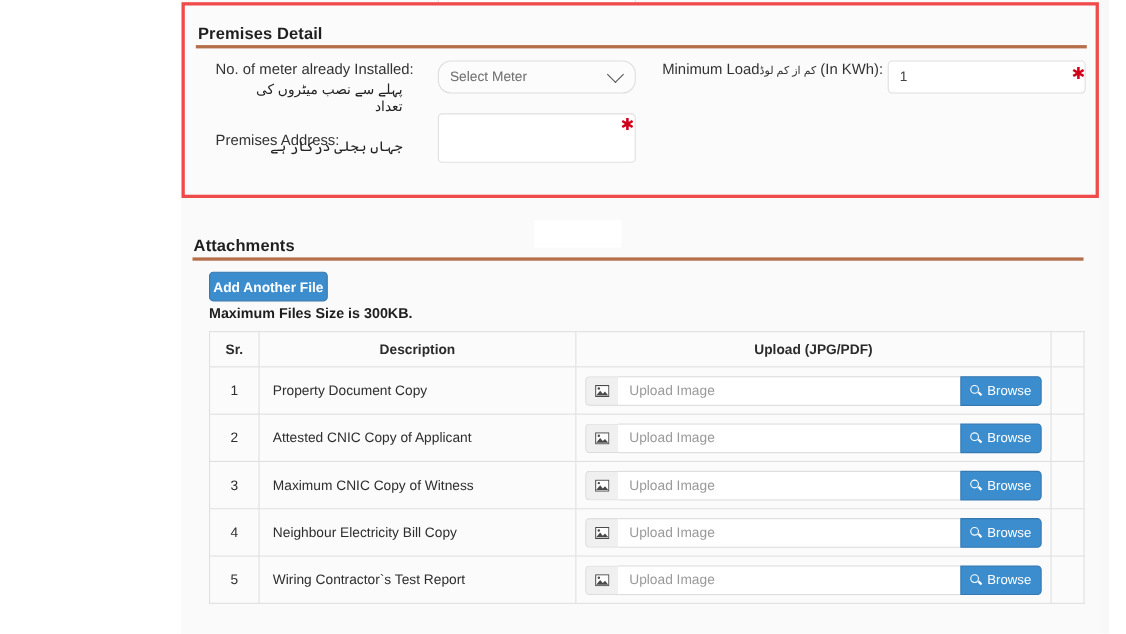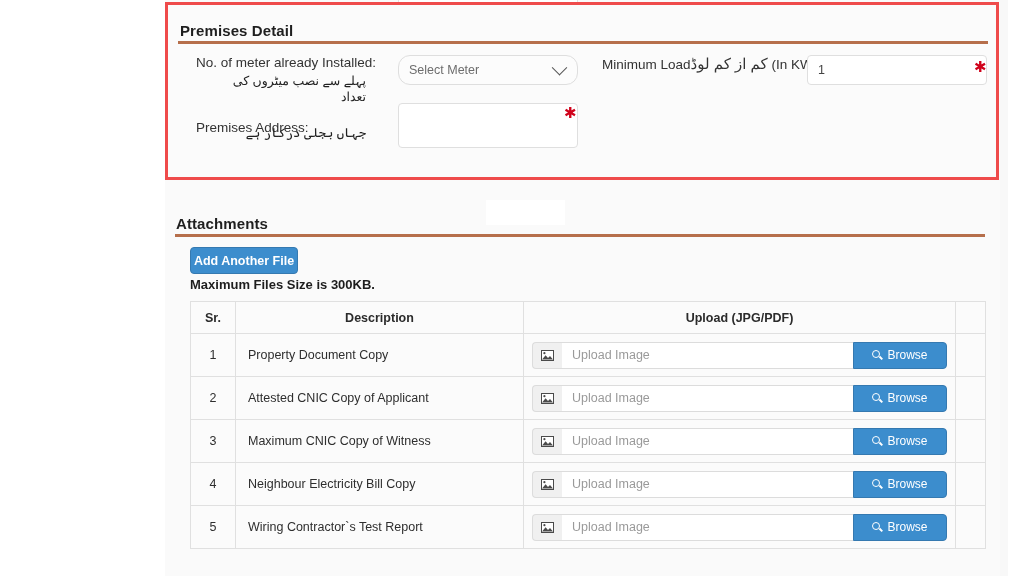--- a/index.html
+++ b/index.html
@@ -128,21 +128,21 @@
     font-size: 12.5px;
   }
 
   .lbl-load {
     position: absolute;
     left: 434px;
     top: 50px;
     white-space: nowrap;
   }
   .lbl-load .urdu-inline {
-    font-size: 15px;
+    font-size: 10px;
   }
 
   
   .select-meter {
     position: absolute;
     left: 230px;
     top: 50px;
     width: 180px;
     height: 30px;
     background: #fcfcfc;
@@ -331,21 +331,21 @@
     border-left: none;
     border-right: none;
     box-sizing: border-box;
     display: flex;
     align-items: center;
     padding-left: 10px;
     font-size: 12.5px;
     color: #9a9a9a;
   }
   .browse-btn {
-    width: 94px;
+    width: 74px;
     height: 27px;
     background: #3c8dcd;
     border: 1px solid #3579b0;
     border-radius: 0 4px 4px 0;
     box-sizing: border-box;
     color: #ffffff;
     font-size: 12px;
     display: flex;
     align-items: center;
     justify-content: center;

